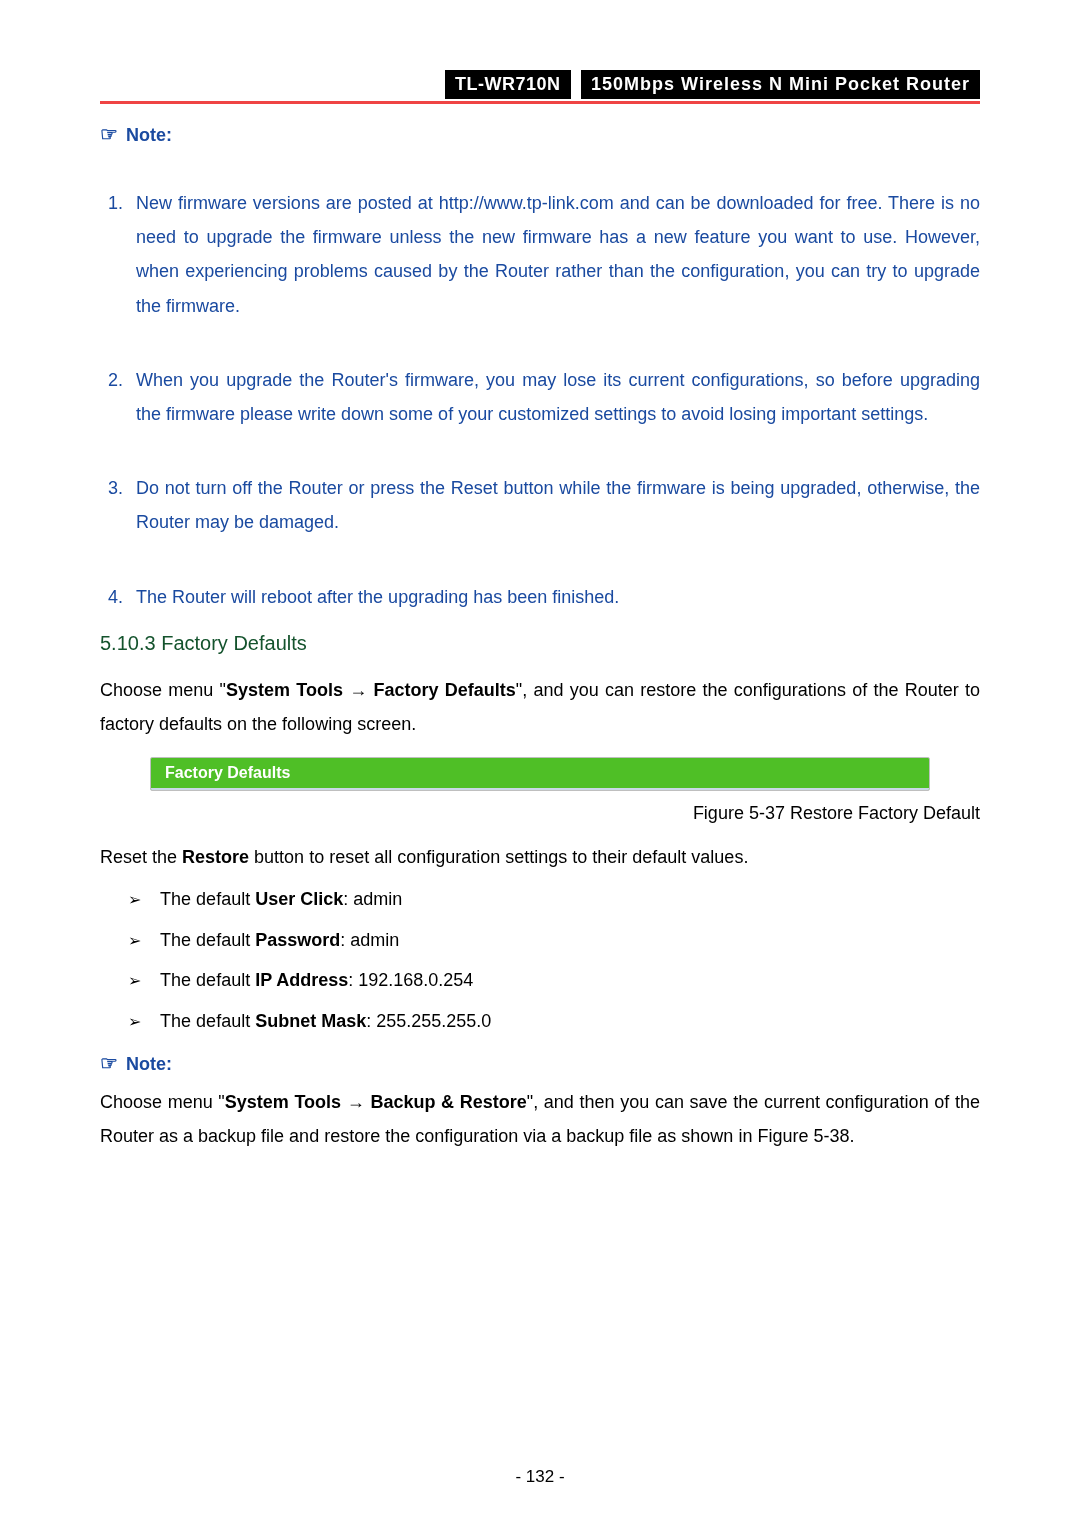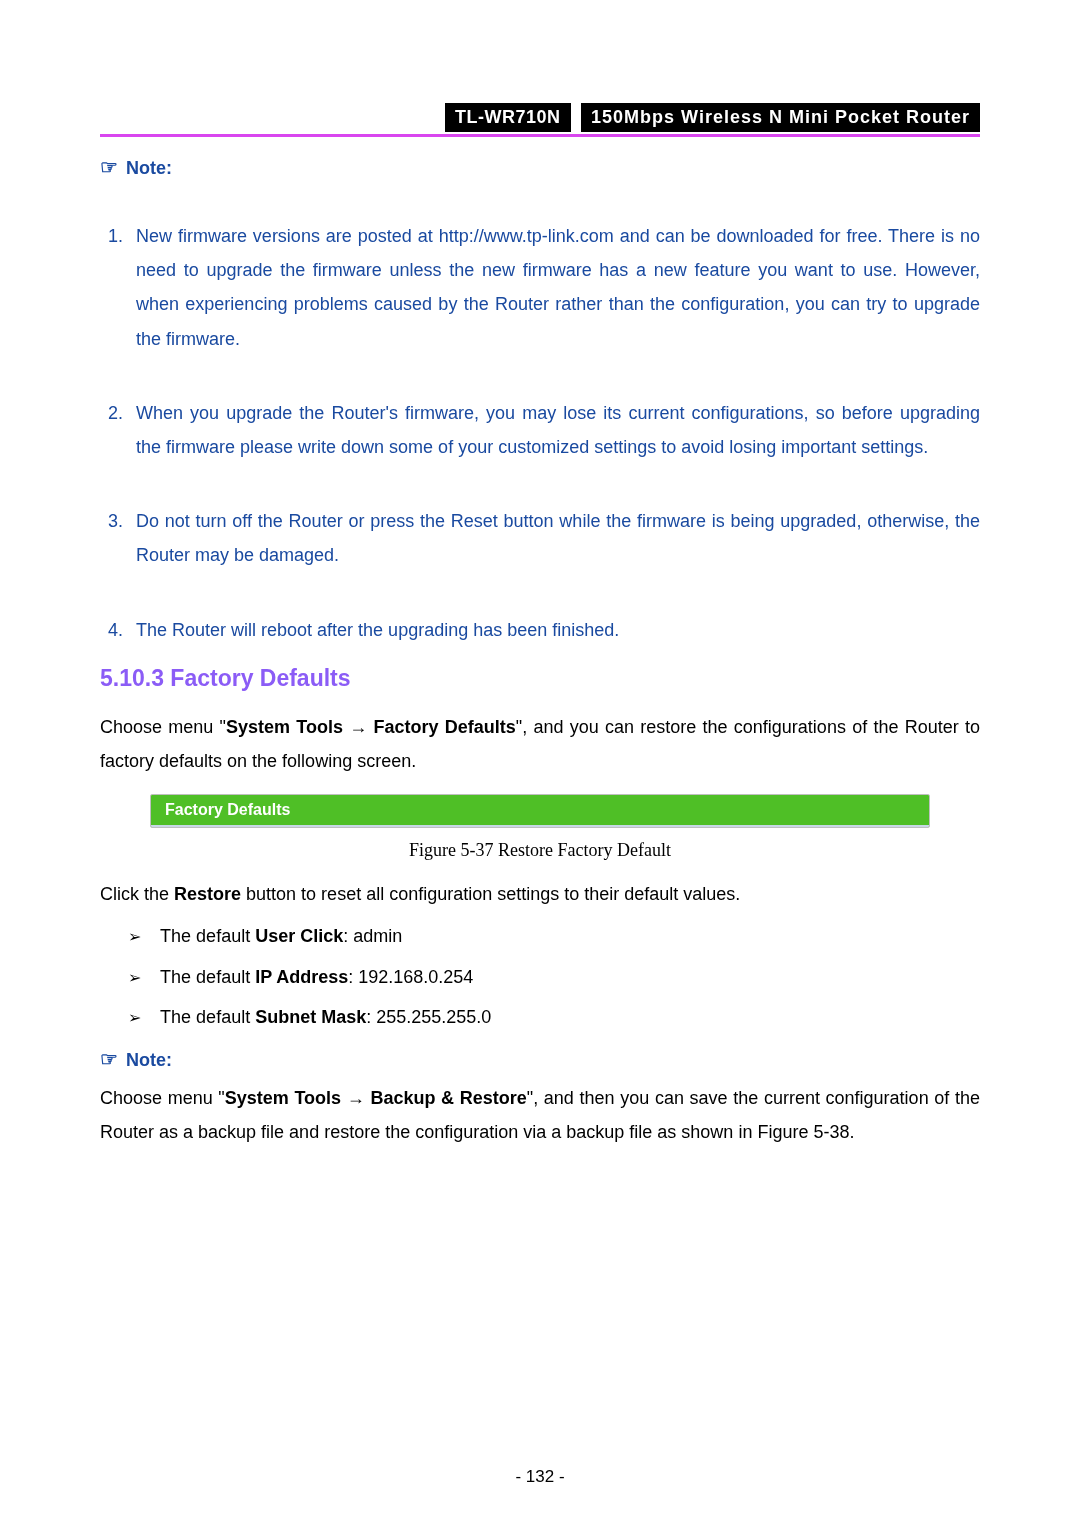--- a/index.html
+++ b/index.html
@@ -9,25 +9,24 @@
     padding: 0;
   }
   .page {
     width: 1080px;
     height: 1527px;
     box-sizing: border-box;
     padding: 70px 100px 40px 100px;
     position: relative;
   }
   .header-bar {
-    border-bottom: 3px solid #d946ef;
+    border-bottom: 3px solid #ef4444;
     padding-bottom: 2px;
     margin-bottom: 18px;
     text-align: right;
-    margin-top: 33px;
   }
   .model-box {
     display: inline-block;
     background: #000;
     color: #fff;
     font-weight: bold;
     padding: 4px 10px;
     font-size: 18px;
     letter-spacing: 0.5px;
   }
@@ -59,23 +58,23 @@
     font-size: 18px;
   }
   .ol-list li {
     margin-bottom: 14px;
     line-height: 1.9;
     text-align: justify;
     padding-left: 8px;
     margin-top: 40px;
   }
   .section-heading {
-    color: #8b5cf6;
-    font-weight: bold;
-    font-size: 23px;
+    color: #14532d;
+    font-weight: normal;
+    font-size: 20px;
     margin: 10px 0 18px 0;
   }
   .body-text {
     color: #000;
     font-size: 18px;
     line-height: 1.9;
     text-align: justify;
     margin: 0 0 16px 0;
   }
   .figure-box {
@@ -109,25 +108,24 @@
     border: 1px solid #5a5a5a;
     border-radius: 3px;
     background: #e6e6e6;
     padding: 2px 10px;
     font-size: 14px;
     margin-left: 170px;
     margin-top: 4px;
     cursor: pointer;
   }
   .figure-caption {
-    text-align: center;
+    text-align: right;
     font-size: 18px;
     color: #000;
     margin-bottom: 16px;
-    font-family: Liberation Serif, serif;
   }
   .ul-list {
     list-style: none;
     margin: 0 0 14px 0;
     padding-left: 28px;
     font-size: 18px;
     color: #000;
   }
   .ul-list li {
     margin-bottom: 10px;
@@ -180,26 +178,29 @@
     <span>Choose menu "</span><span class="bold">System Tools</span><span> → </span><span class="bold">Factory Defaults</span><span>", and you can restore the configurations of the Router to factory defaults on the following screen.</span>
   </p>
 
   <div class="figure-box">
     <div class="figure-header">Factory Defaults</div>
   </div>
 
   <div class="figure-caption">Figure 5-37 Restore Factory Default</div>
 
   <p class="body-text" style="margin-bottom:10px;">
-    <span>Click the </span><span class="bold">Restore</span><span> button to reset all configuration settings to their default values.</span>
+    <span>Reset the </span><span class="bold">Restore</span><span> button to reset all configuration settings to their default values.</span>
   </p>
 
   <ul class="ul-list">
     <li>
       <span>The default </span><span class="bold">User Click</span><span>: admin</span>
+    </li>
+    <li>
+      <span>The default </span><span class="bold">Password</span><span>: admin</span>
     </li>
     <li>
       <span>The default </span><span class="bold">IP Address</span><span>: 192.168.0.254</span>
     </li>
     <li>
       <span>The default </span><span class="bold">Subnet Mask</span><span>: 255.255.255.0</span>
     </li>
   </ul>
 
   <div class="note-heading">Note:</div>

